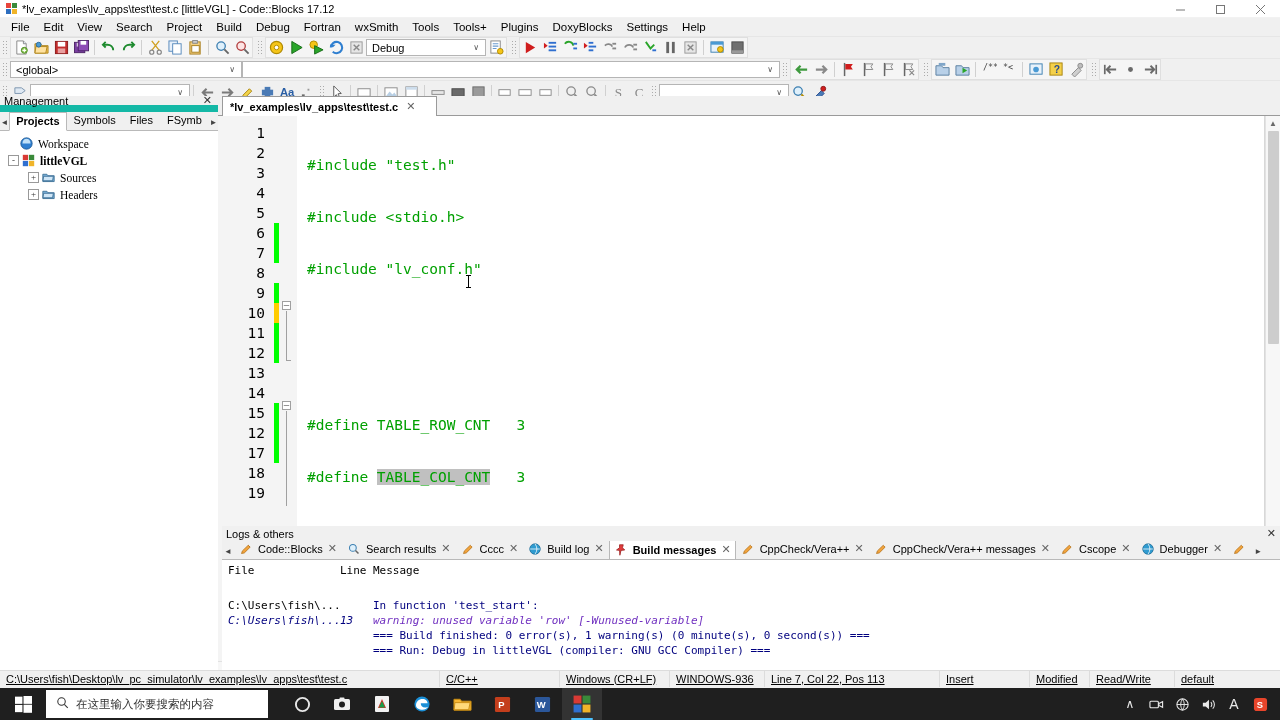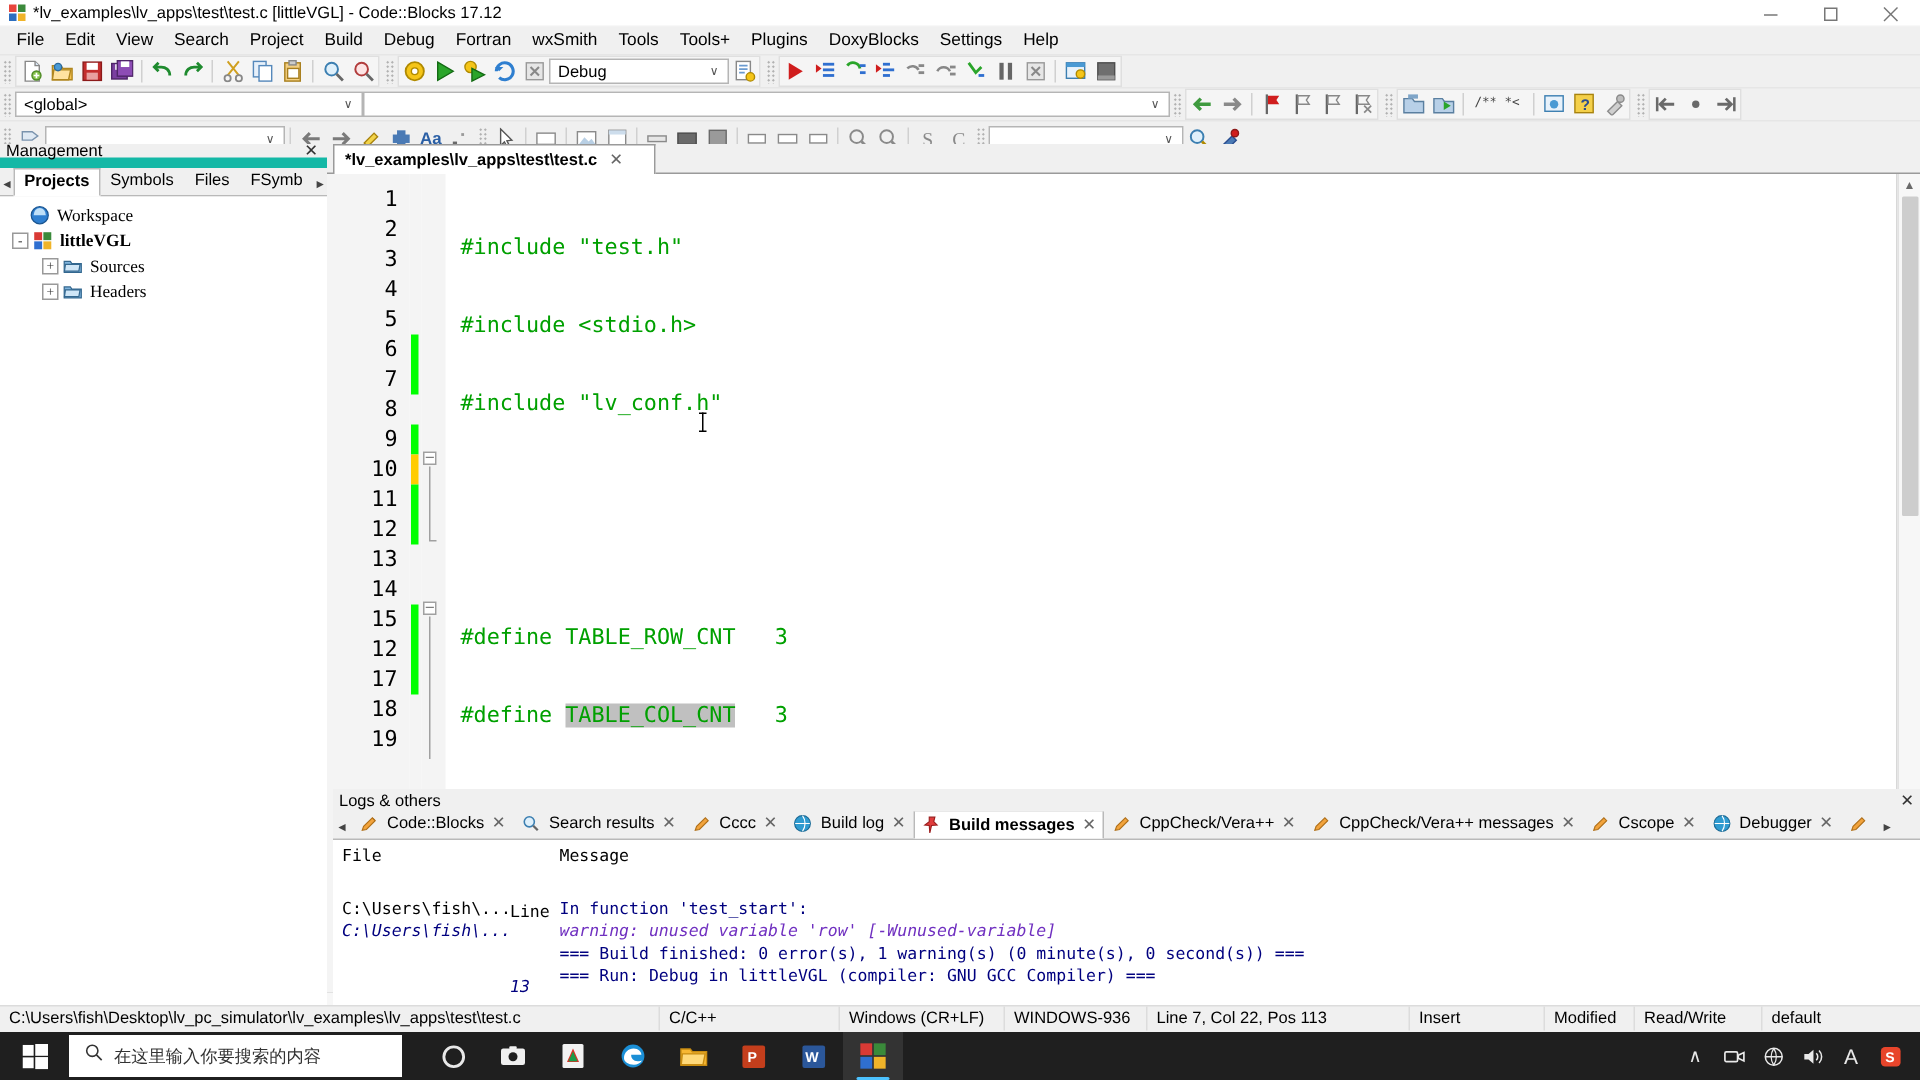--- a/index.html
+++ b/index.html
@@ -146,33 +146,33 @@
   .logtab { font-size: 11px; padding: 2px 4px 3px 5px; display: flex; align-items: center;
             gap: 5px; color: #000; border: 1px solid transparent; white-space: nowrap; }
   .logtab.active { background: #fff; border: 1px solid #b9b9b9; border-bottom-color: #fff;
                    font-weight: bold; margin-bottom: -1px; }
   .logtab .cx { color: #666; font-size: 11px; font-weight: normal; }
   .logtab .tico { width: 13px; height: 13px; margin: 0; }
   .log-body { flex: 1; background: #fff; font-family: "DejaVu Sans Mono", monospace;
               font-size: 11px; overflow: hidden; position: relative; }
   .log-row { display: flex; height: 15px; line-height: 15px; }
   .c-file { width: 118px; padding-left: 6px; }
-  .c-line { width: 33px; margin-top: 37px; }
+  .c-line { width: 33px; }
   .c-msg  { flex: 1; }
   .log-hdr { color: #000; }
   .log-msg { color: #00007f; }
   .log-warn { color: #7030c0; font-style: italic; }
   .log-link { color: #00007f; font-style: italic; }
 
   
   .statusbar { position: absolute; left: 0; top: 670px; width: 1280px; height: 16px;
                background: #f0f0f0; display: flex; align-items: center;
                font-size: 11px; color: #000; border-top: 1px solid #dcdcdc; }
   .sb-cell { padding: 0 6px; height: 16px; display: flex; align-items: center;
-             border-right: 1px solid #dcdcdc; white-space: nowrap; }
+             border-right: 1px solid #dcdcdc; white-space: nowrap; text-decoration: underline; }
   .sb-cell.path { width: 440px; }
   .sb-cell.lang { width: 120px; justify-content: flex-start; }
   .sb-cell.eol  { width: 110px; }
   .sb-cell.enc  { width: 95px; }
   .sb-cell.pos  { width: 175px; }
   .sb-cell.ins  { width: 90px; }
   .sb-cell.mod  { width: 60px; }
   .sb-cell.rw   { width: 85px; }
   .sb-cell.def  { width: 80px; border-right: none; }
 

